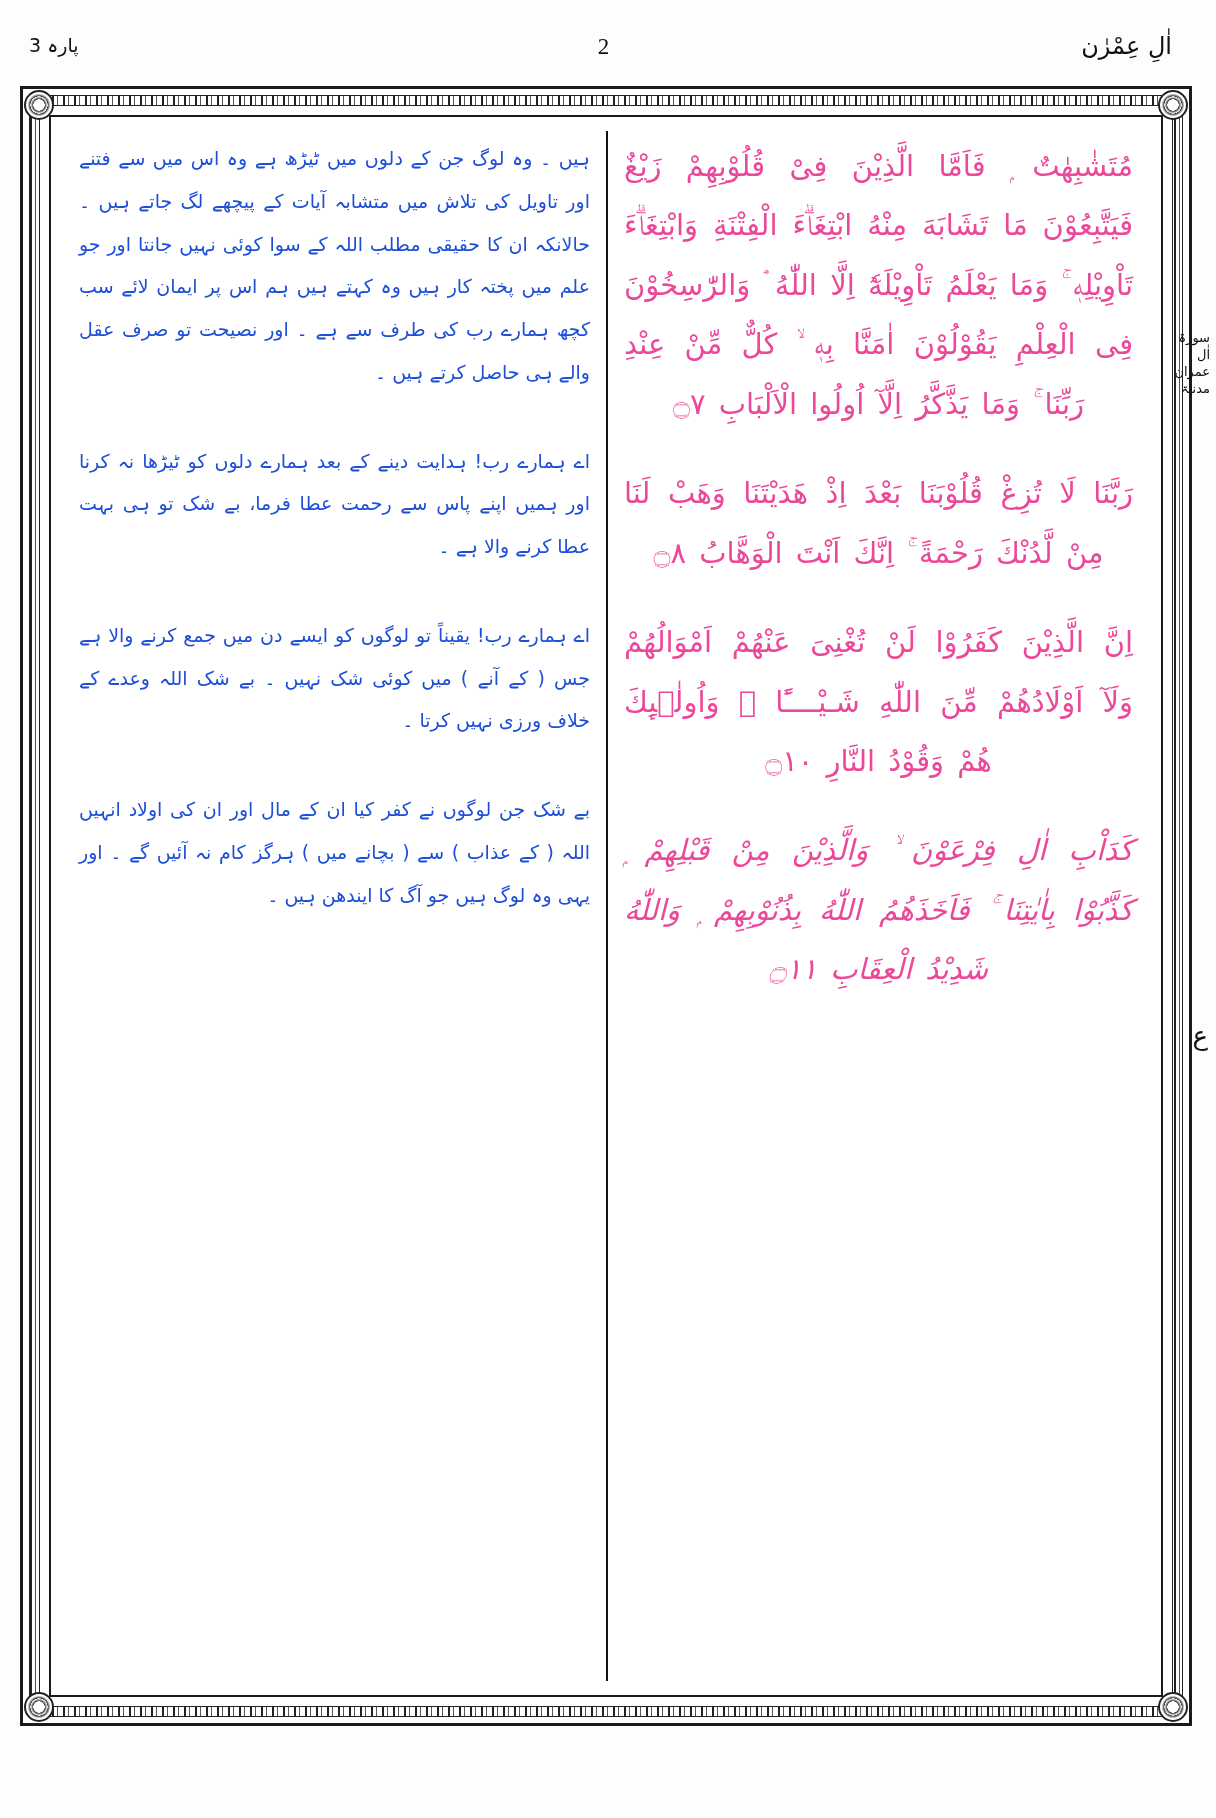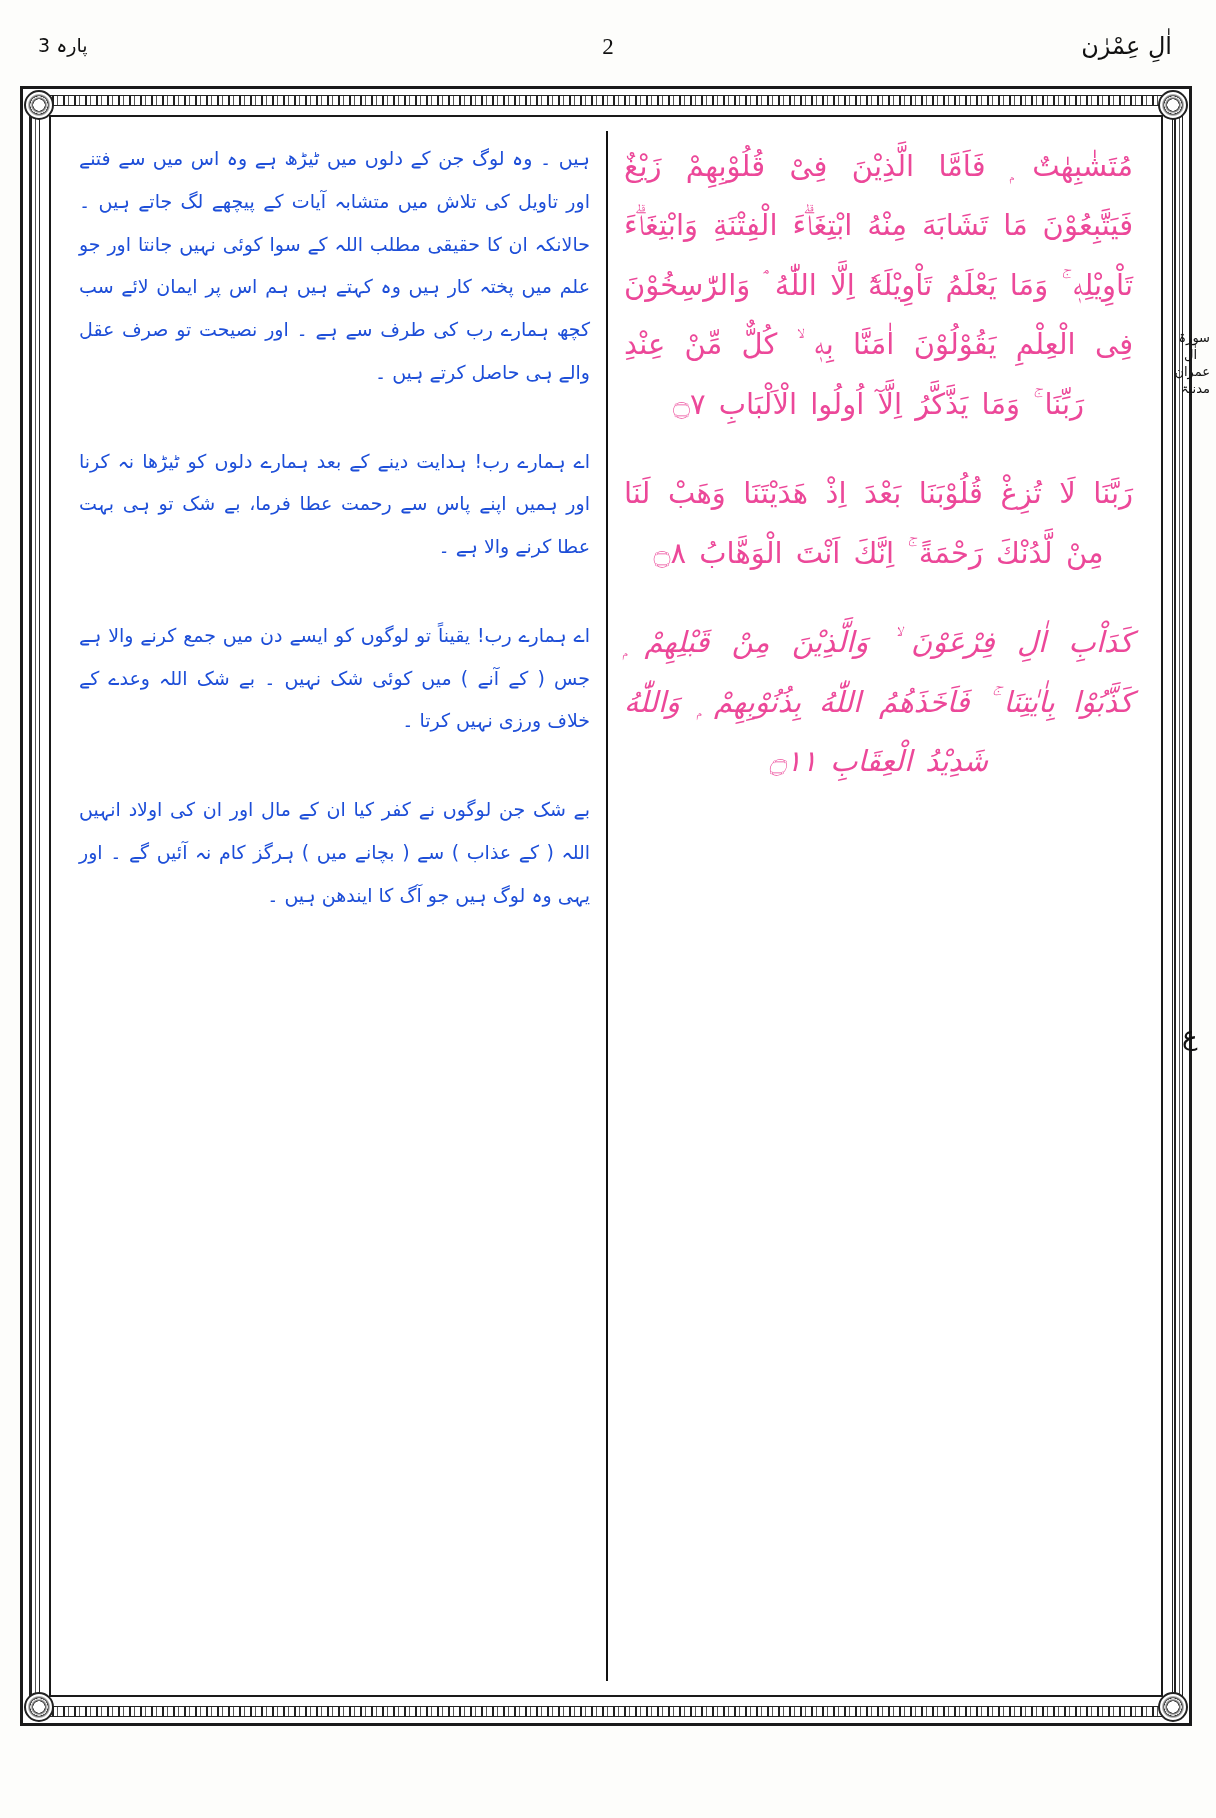--- a/index.html
+++ b/index.html
@@ -20,21 +20,21 @@
     position: absolute;
     left: 0; top: 0;
     width: 1216px;
     height: 1818px;
     background: #fdfdfb;
   }
 
   
   .header {
     position: absolute;
-    left: 30px;
+    left: 21px;
     right: 30px;
     top: 34px;
     height: 40px;
   }
   .hdr-left {
     position: absolute;
     left: 8px;
     top: 0;
     font-family: "DejaVu Sans", sans-serif;
     font-size: 19px;
@@ -168,21 +168,21 @@
   }
   .trans:last-child { margin-bottom: 0; }
 
   
   .outer-note {
     position: absolute;
     font-size: 13px;
     direction: rtl;
     line-height: 1.3;
     width: 26px;
-    text-align: left;
+    text-align: right;
     color: #111;
   }
 </style>
 </head>
 <body>
 
 <div class="page">
 
   <div class="header">
     <div class="hdr-left">پارہ 3</div>
@@ -197,20 +197,21 @@
     <div class="rosette tl"></div>
     <div class="rosette tr"></div>
     <div class="rosette bl"></div>
     <div class="rosette br"></div>
 
     <div class="content">
 
       <div class="col-arabic">
         <div class="verse">مُتَشٰبِهٰتٌ ۭ فَاَمَّا الَّذِيْنَ فِىْ قُلُوْبِهِمْ زَيْغٌ فَيَتَّبِعُوْنَ مَا تَشَابَهَ مِنْهُ ابْتِغَاۗءَ الْفِتْنَةِ وَابْتِغَاۗءَ تَاْوِيْلِهٖ ۚ وَمَا يَعْلَمُ تَاْوِيْلَهٗٓ اِلَّا اللّٰهُ ۘ وَالرّٰسِخُوْنَ فِى الْعِلْمِ يَقُوْلُوْنَ اٰمَنَّا بِهٖ ۙ كُلٌّ مِّنْ عِنْدِ رَبِّنَا ۚ وَمَا يَذَّكَّرُ اِلَّآ اُولُوا الْاَلْبَابِ ۝٧</div>
         <div class="verse">رَبَّنَا لَا تُزِغْ قُلُوْبَنَا بَعْدَ اِذْ هَدَيْتَنَا وَهَبْ لَنَا مِنْ لَّدُنْكَ رَحْمَةً ۚ اِنَّكَ اَنْتَ الْوَهَّابُ ۝٨</div>
+        <div class="verse">اِنَّ الَّذِيْنَ كَفَرُوْا لَنْ تُغْنِىَ عَنْهُمْ اَمْوَالُهُمْ وَلَآ اَوْلَادُهُمْ مِّنَ اللّٰهِ شَـيْــــًٔا ۭ وَاُولٰۗىِٕكَ هُمْ وَقُوْدُ النَّارِ ۝١٠</div>
         <div class="verse">كَدَاْبِ اٰلِ فِرْعَوْنَ ۙ وَالَّذِيْنَ مِنْ قَبْلِهِمْ ۭ كَذَّبُوْا بِاٰيٰتِنَا ۚ فَاَخَذَهُمُ اللّٰهُ بِذُنُوْبِهِمْ ۭ وَاللّٰهُ شَدِيْدُ الْعِقَابِ ۝١١</div>
       </div>
 
       <div class="col-urdu">
         <div class="trans">ہیں ۔ وہ لوگ جن کے دلوں میں ٹیڑھ ہے وہ اس میں سے فتنے اور تاویل کی تلاش میں متشابہ آیات کے پیچھے لگ جاتے ہیں ۔ حالانکہ ان کا حقیقی مطلب اللہ کے سوا کوئی نہیں جانتا اور جو علم میں پختہ کار ہیں وہ کہتے ہیں ہم اس پر ایمان لائے سب کچھ ہمارے رب کی طرف سے ہے ۔ اور نصیحت تو صرف عقل والے ہی حاصل کرتے ہیں ۔</div>
         <div class="trans">اے ہمارے رب! ہدایت دینے کے بعد ہمارے دلوں کو ٹیڑھا نہ کرنا اور ہمیں اپنے پاس سے رحمت عطا فرما، بے شک تو ہی بہت عطا کرنے والا ہے ۔</div>
         <div class="trans">اے ہمارے رب! یقیناً تو لوگوں کو ایسے دن میں جمع کرنے والا ہے جس ( کے آنے ) میں کوئی شک نہیں ۔ بے شک اللہ وعدے کے خلاف ورزی نہیں کرتا ۔</div>
         <div class="trans">بے شک جن لوگوں نے کفر کیا ان کے مال اور ان کی اولاد انہیں اللہ ( کے عذاب ) سے ( بچانے میں ) ہرگز کام نہ آئیں گے ۔ اور یہی وہ لوگ ہیں جو آگ کا ایندھن ہیں ۔</div>
       </div>
     </div>

